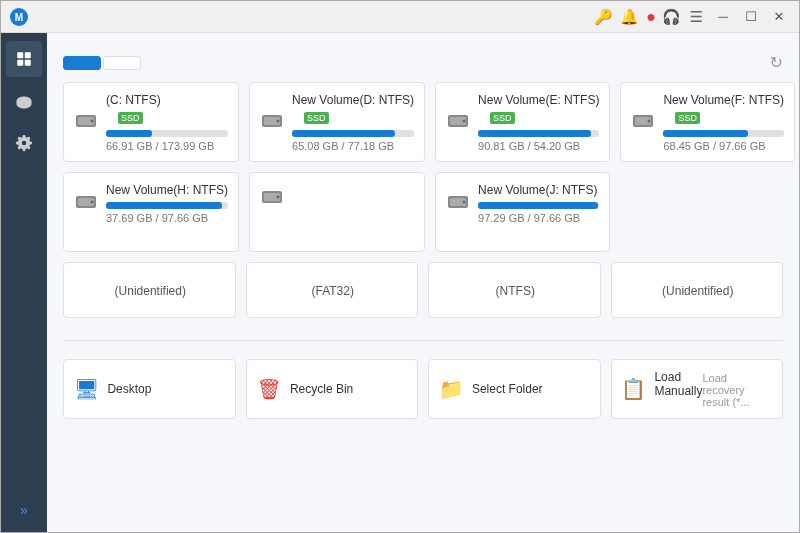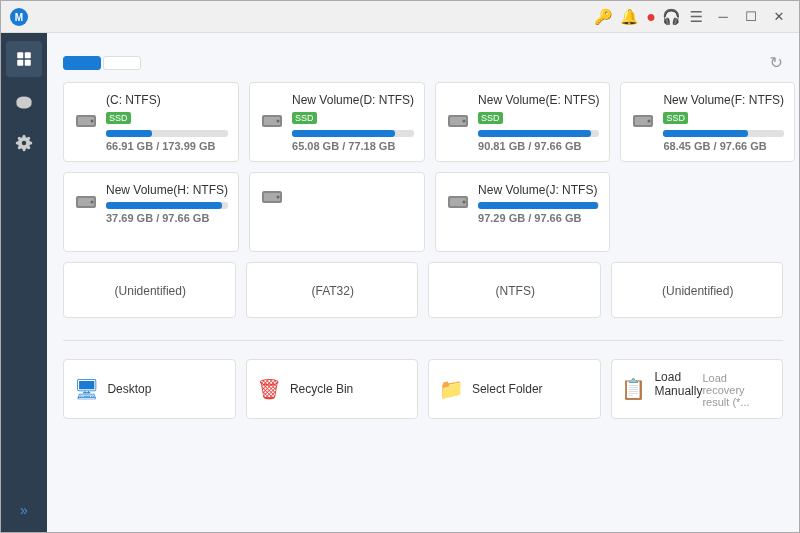--- a/index.html
+++ b/index.html
@@ -76,22 +76,22 @@
       background: #fff; border: 1px solid #e0e0e0; border-radius: 4px;
       padding: 10px 10px 8px 10px; cursor: pointer; transition: border-color 0.15s;
       min-height: 80px;
     }
     .drive-card .card-top { display: flex; align-items: center; gap: 8px; }
     .drive-card .drive-icon { font-size: 22px; color: #555; flex-shrink: 0; margin-top: 2px; }
     .drive-card .drive-info { flex: 1; min-width: 0; }
     .drive-card .drive-name { font-size: 12px; color: #333; font-weight: 500; white-space: nowrap; overflow: hidden; text-overflow: ellipsis; }
     .drive-card .drive-bar-bg { background: #e0e0e0; height: 7px; border-radius: 3px; margin: 5px 0 3px 0; }
     .drive-card .drive-bar-fill { height: 7px; border-radius: 3px; background: #1a7bd4; }
-    .drive-card .drive-size { font-size: 11px; color: #777; font-weight: bold; }
-    .drive-card .ssd-badge { font-size: 9px; background: #4caf50; color: #fff; border-radius: 2px; padding: 1px 3px; margin-top: 2px; display: inline-block; }
+    .drive-card .drive-size { font-size: 11px; color: #777; }
+    .drive-card .ssd-badge { font-size: 9px; background: #4caf50; color: #fff; border-radius: 2px; padding: 1px 3px; margin-top: 2px; display: inline-block; margin-left: 12px; }
     .drive-card.unidentified { min-height: 56px; display: flex; align-items: center; padding-left: 12px; }
     .drive-card.unidentified .drive-label { font-size: 12px; color: #555; text-align: center; width: 100%; }
 
     
     .section-divider { border: none; border-top: 1px solid #e0e0e0; margin: 4px 16px 8px 16px; }
 
     
     #specific-section { padding: 0 16px 8px 16px; }
     .specific-title { font-size: 13px; font-weight: 600; color: #333; margin-bottom: 10px; }
     .specific-grid { display: grid; grid-template-columns: repeat(4, 1fr); gap: 10px; }
@@ -219,21 +219,21 @@
           <rect x="4" y="8" width="16" height="8" rx="1" fill="#aaa"></rect>
           <circle cx="18" cy="12" r="1.5" fill="#666"></circle>
         </svg>
       </div>
       <div class="drive-info">
         <div class="drive-name">New Volume(E: NTFS)</div>
         <span class="ssd-badge">SSD</span>
         <div class="drive-bar-bg">
           <div class="drive-bar-fill" style="width:93%; background:#1a7bd4;"></div>
         </div>
-        <div class="drive-size">90.81 GB / 97.66 GB</div>
+        <div class="drive-size">90.81 GB / 54.20 GB</div>
       </div>
     </div>
   </div>
           <div class="drive-card">
     <div class="card-top">
       <div class="drive-icon">
         <svg width="24" height="24" viewBox="0 0 24 24" fill="#666">
           <rect x="2" y="6" width="20" height="12" rx="2" fill="#888"></rect>
           <rect x="4" y="8" width="16" height="8" rx="1" fill="#aaa"></rect>
           <circle cx="18" cy="12" r="1.5" fill="#666"></circle>

